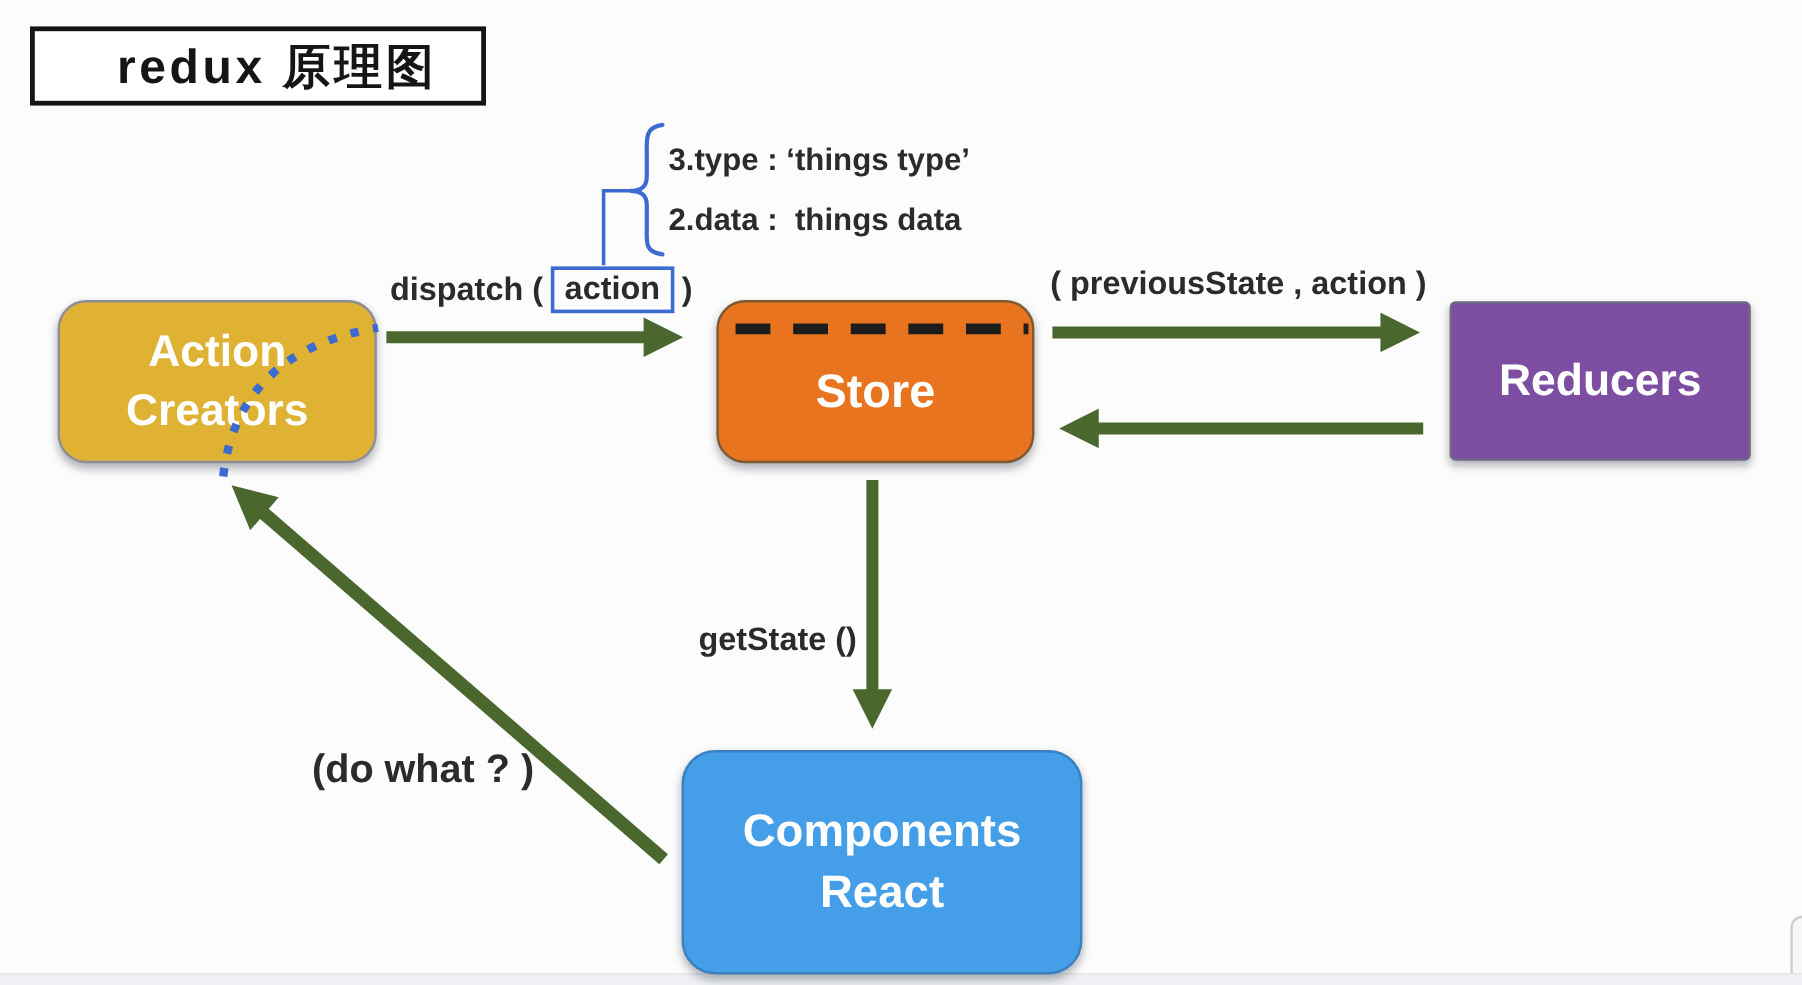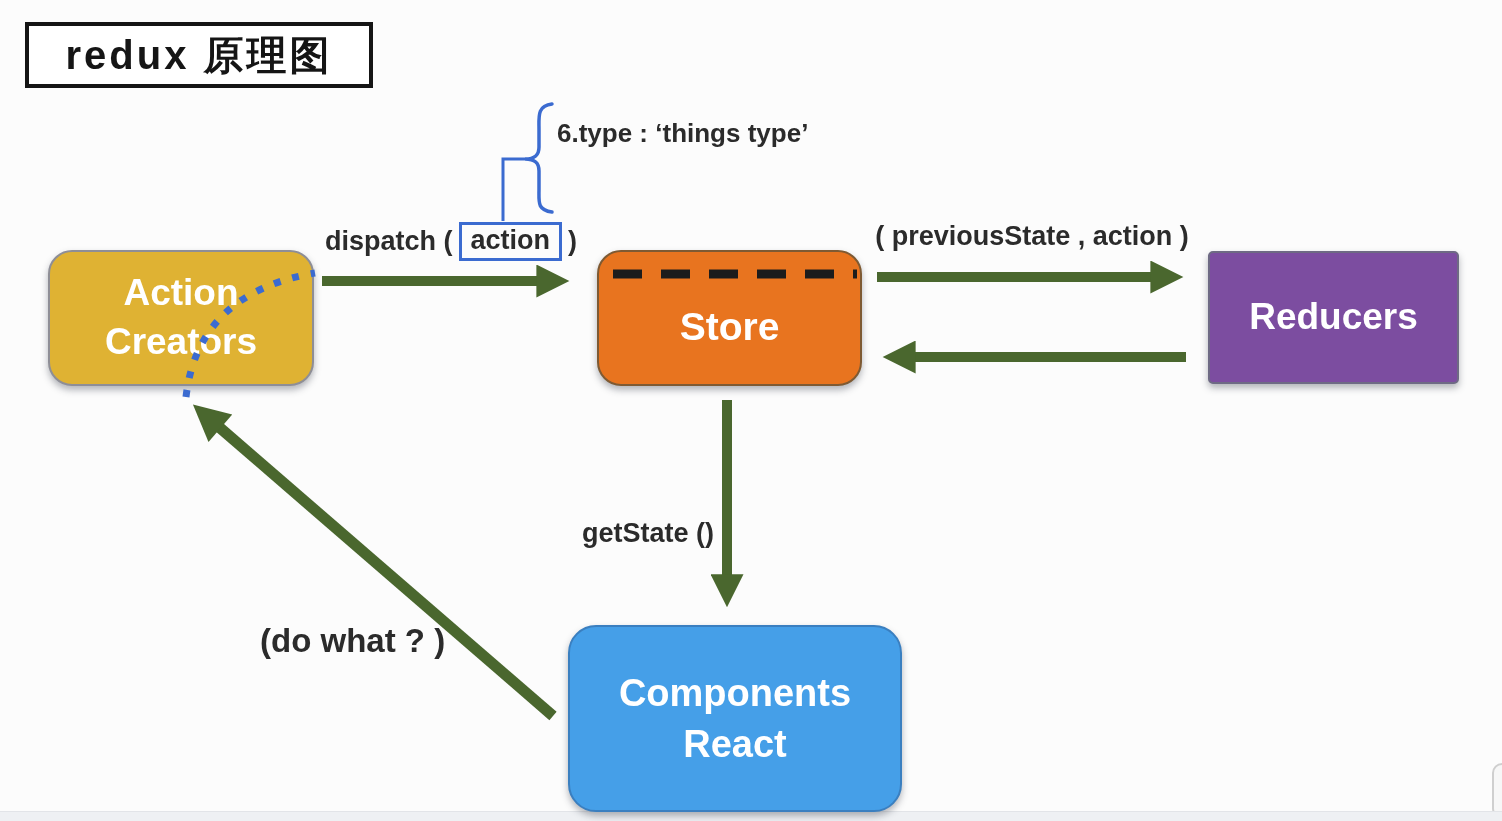--- a/index.html
+++ b/index.html
@@ -7,21 +7,21 @@
     position:relative;width:1502px;height:821px;margin:0 auto;
     background:#fcfcfc;overflow:hidden;
     font-family:"Liberation Sans","DejaVu Sans",sans-serif;
   }
   .svg-layer{position:absolute;left:0;top:0;width:1502px;height:821px;pointer-events:none;z-index:6;}
 
   .title-box{
     position:absolute;left:25px;top:22px;width:340px;height:58px;
     border:4px solid #151515;background:#ffffff;
     display:flex;align-items:center;justify-content:center;
-    font-size:40px;font-weight:bold;color:#151515;letter-spacing:3px;z-index:3;
+    font-size:40px;font-weight:bold;color:#151515;letter-spacing:3px;z-index:3;padding-left:32px;
   }
 
   .node{
     position:absolute;display:flex;flex-direction:column;align-items:center;justify-content:center;
     color:#ffffff;font-weight:bold;text-align:center;z-index:2;
     box-shadow:0 4px 7px rgba(40,45,60,.35);
   }
   .node .ln{line-height:1.32;}
   .node-action{left:48px;top:250px;width:262px;height:132px;border-radius:24px;
     background:#dfb233;border:2px solid #8e8e96;font-size:37px;}
@@ -59,21 +59,22 @@
 </style>
 </head>
 <body>
 
 <div class="stage">
 
   <div class="title-box">
     <span>redux 原理图</span>
   </div>
 
-  <div class="lbl lbl-note note1">6.type : ‘things type’</div>
+  <div class="lbl lbl-note note1">3.type : ‘things type’</div>
+  <div class="lbl lbl-note note2">2.data :  things data</div>
 
   <div class="lbl lbl-dispatch">
     <span>dispatch (</span>
     <span class="action-chip">action</span>
     <span>)</span>
   </div>
 
   <div class="lbl lbl-prevstate">( previousState , action )</div>
 
 

